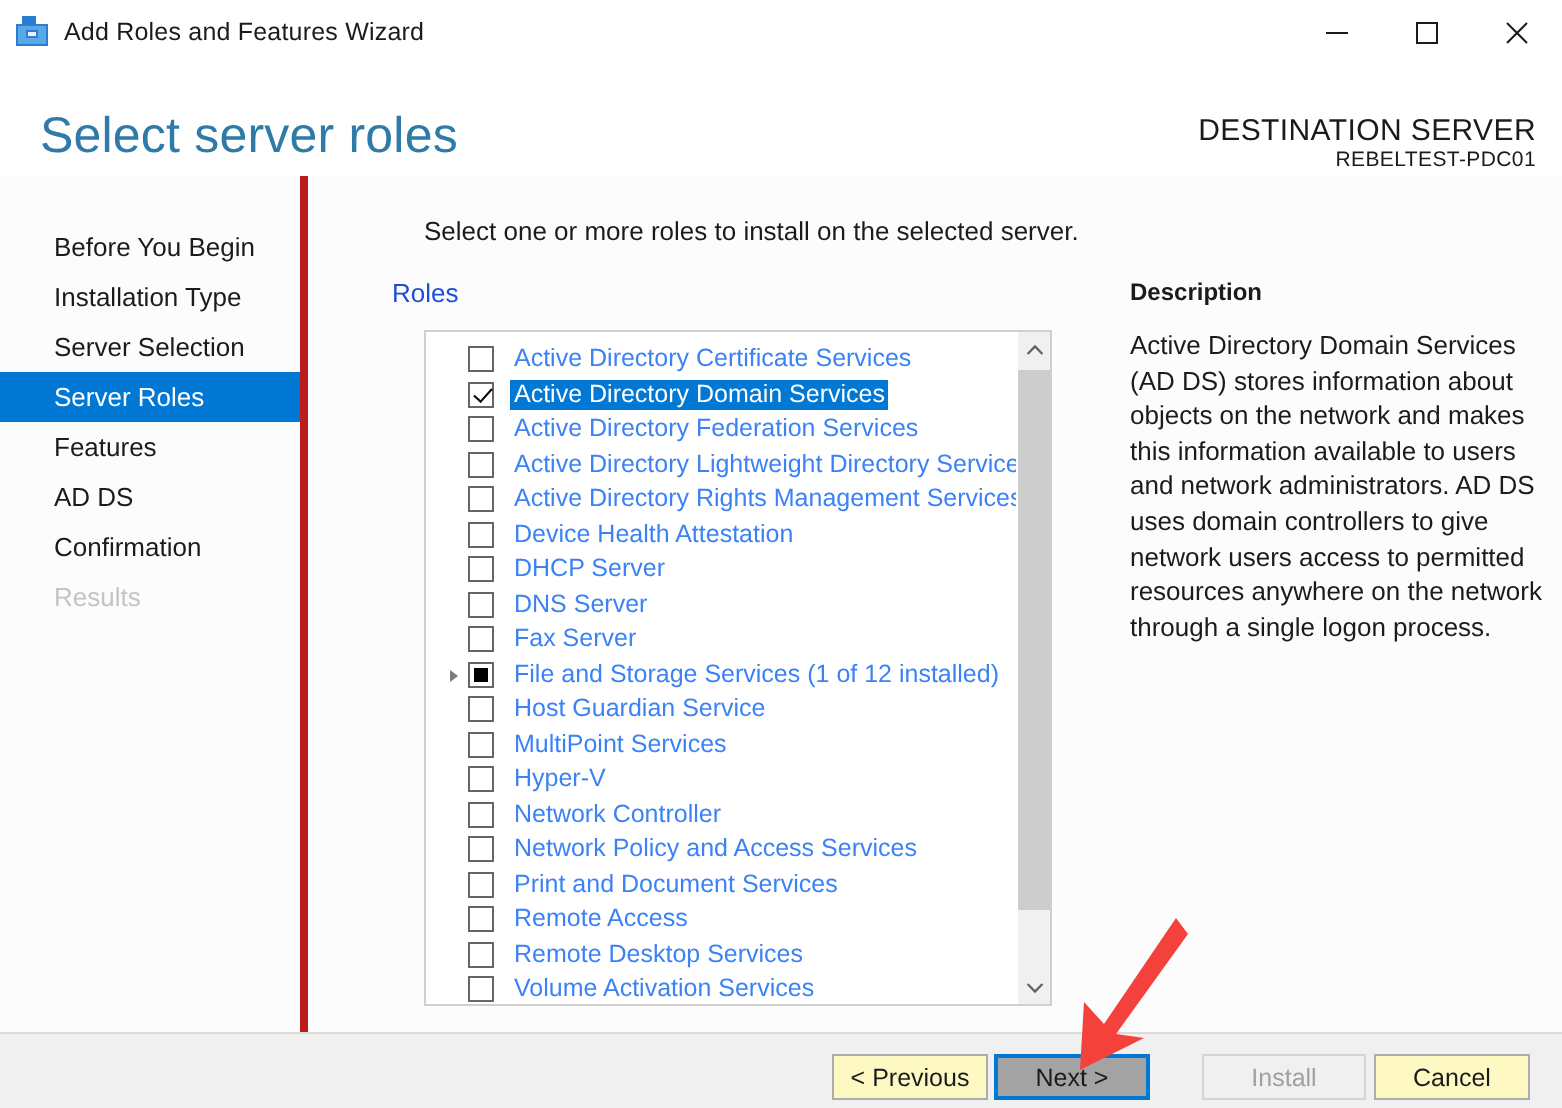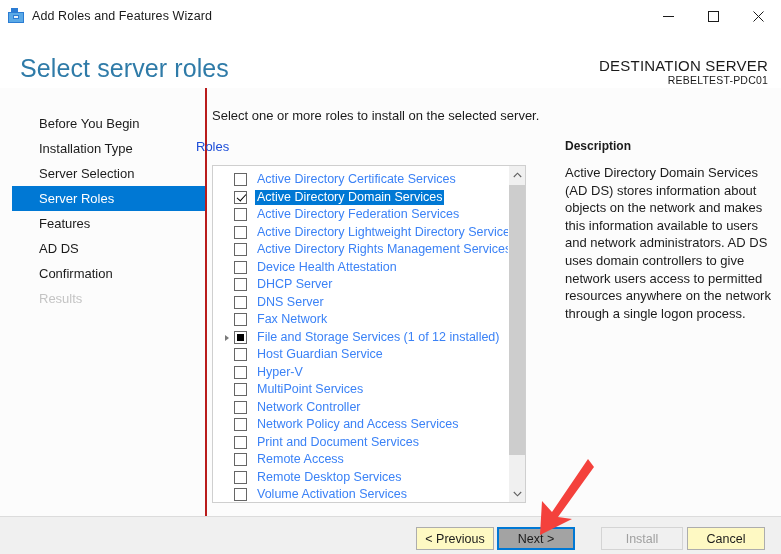--- a/index.html
+++ b/index.html
@@ -92,24 +92,24 @@
 
   
   .body-area {
     position: absolute; left: 0; top: 88px;
     width: 781px; height: 428px;
     background: #fcfcfc;
   }
 
   
   .sidebar {
-    position: absolute; left: 12px; top: 0;
-    width: 195px; height: 428px;
+    position: absolute; left: 0; top: 0;
+    width: 154px; height: 428px;
     background: #fcfcfc;
-    border-right: 2px solid #b91c1c;
+    border-right: 4px solid #b91c1c;
     padding-top: 23px;
   }
   .nav-item {
     height: 25px;
     display: flex; align-items: center;
     padding-left: 27px;
     font-size: 13px;
     color: #1b1b1b;
     white-space: nowrap;
     cursor: pointer;
@@ -393,41 +393,41 @@
               <span class="role-label">DHCP Server</span>
             </div>
             <div class="role-row">
               <div class="expander"></div>
               <div class="cb"></div>
               <span class="role-label">DNS Server</span>
             </div>
             <div class="role-row">
               <div class="expander"></div>
               <div class="cb"></div>
-              <span class="role-label">Fax Network</span>
+              <span class="role-label">Fax Server</span>
             </div>
             <div class="role-row">
               <div class="expander has-arrow"></div>
               <div class="cb partial"></div>
               <span class="role-label">File and Storage Services (1 of 12 installed)</span>
             </div>
             <div class="role-row">
               <div class="expander"></div>
               <div class="cb"></div>
               <span class="role-label">Host Guardian Service</span>
             </div>
             <div class="role-row">
               <div class="expander"></div>
               <div class="cb"></div>
+              <span class="role-label">MultiPoint Services</span>
+            </div>
+            <div class="role-row">
+              <div class="expander"></div>
+              <div class="cb"></div>
               <span class="role-label">Hyper-V</span>
-            </div>
-            <div class="role-row">
-              <div class="expander"></div>
-              <div class="cb"></div>
-              <span class="role-label">MultiPoint Services</span>
             </div>
             <div class="role-row">
               <div class="expander"></div>
               <div class="cb"></div>
               <span class="role-label">Network Controller</span>
             </div>
             <div class="role-row">
               <div class="expander"></div>
               <div class="cb"></div>
               <span class="role-label">Network Policy and Access Services</span>

